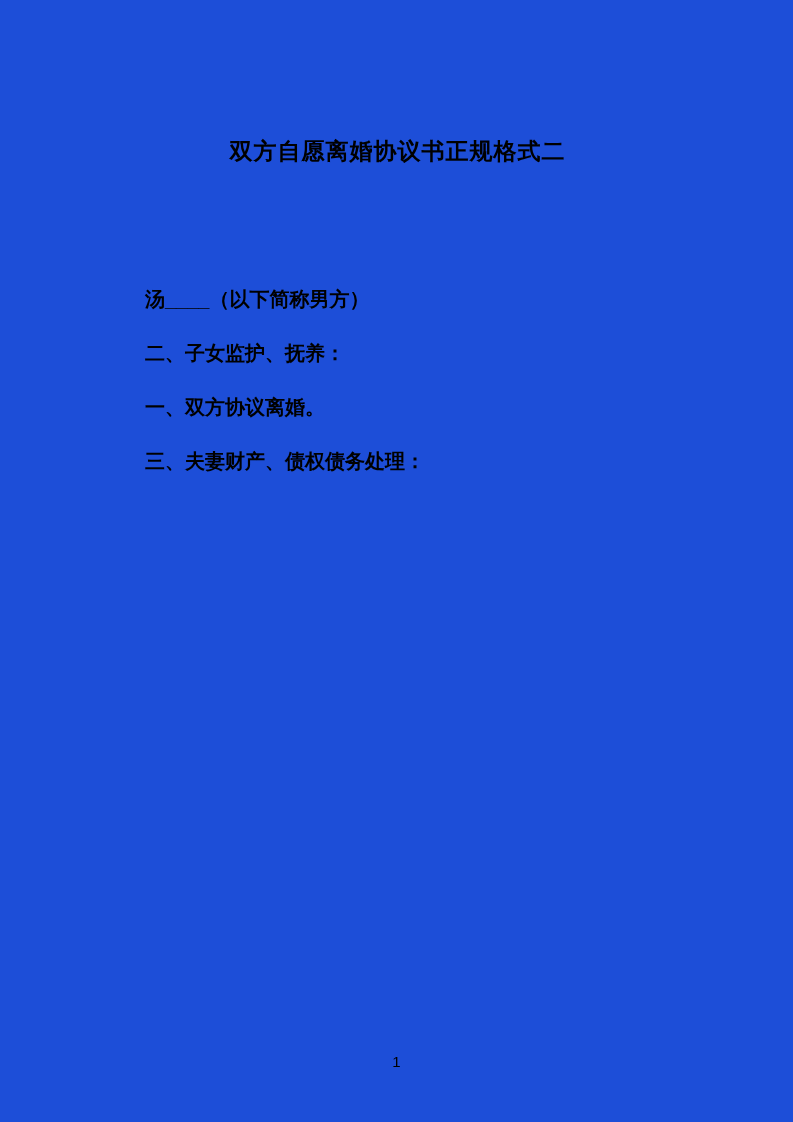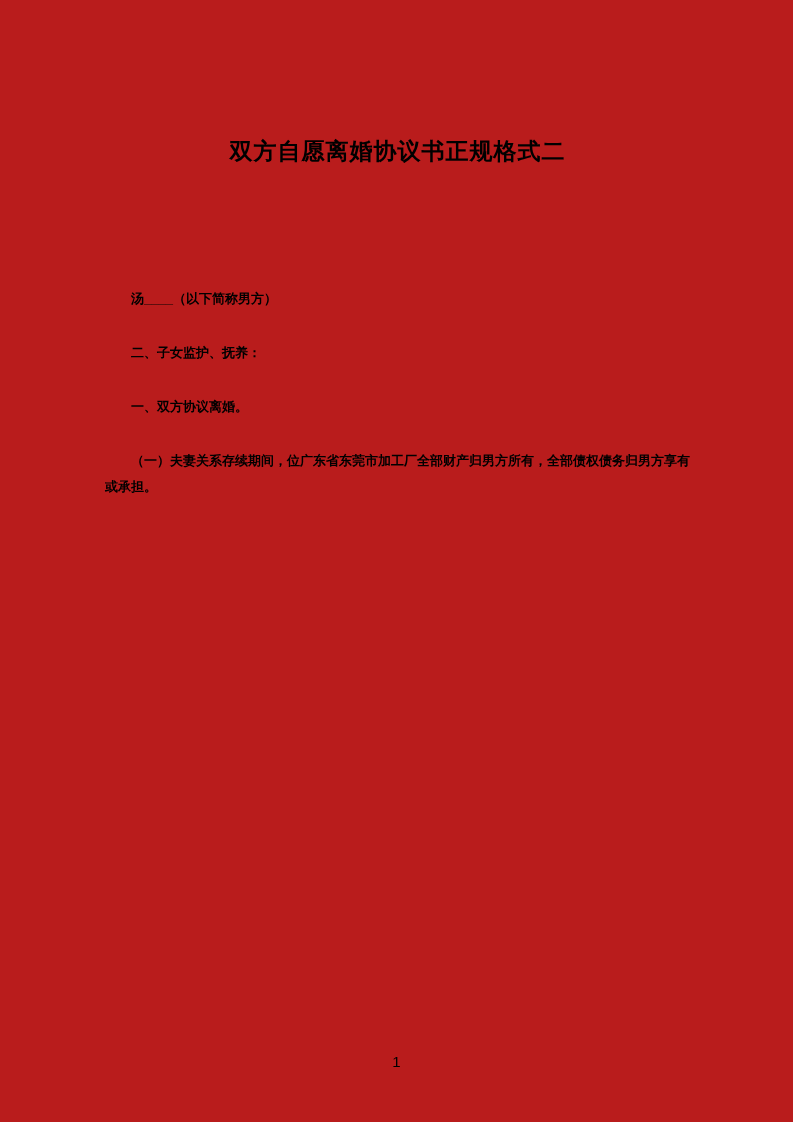--- a/index.html
+++ b/index.html
@@ -4,39 +4,39 @@
 <style>
   html, body {
     margin: 0;
     padding: 0;
     background: #ffffff;
   }
   .page {
     position: relative;
     width: 793px;
     height: 1122px;
-    background: #b91c1c;
+    background: #1d4ed8;
     color: #000000;
     font-family: "Liberation Sans", "DejaVu Sans", sans-serif;
     overflow: hidden;
   }
   .content {
     padding: 0 103px 0 105px;
   }
   .doc-title {
     margin: 140px 0 0 0;
     font-size: 23px;
     line-height: 23px;
     font-weight: 600;
     text-align: center;
     letter-spacing: 1px;
   }
   .para {
     margin: 28px 0 0 0;
-    font-size: 13px;
+    font-size: 20px;
     line-height: 26px;
     font-weight: 600;
     text-align: justify;
     text-indent: 2em;
     word-break: break-all;
   }
   .para.first {
     margin-top: 123px;
   }
   .page-footer {
@@ -60,19 +60,19 @@
     <p class="para first">汤____（以下简称男方）</p>
 
 
 
     <p class="para">二、子女监护、抚养：</p>
 
     <p class="para">一、双方协议离婚。</p>
 
 
 
+    <p class="para">三、夫妻财产、债权债务处理：</p>
 
-    <p class="para">（一）夫妻关系存续期间，位广东省东莞市加工厂全部财产归男方所有，全部债权债务归男方享有或承担。</p>
 
   </div>
 
   <div class="page-footer">1</div>
 </div>
 
 </body></html>

